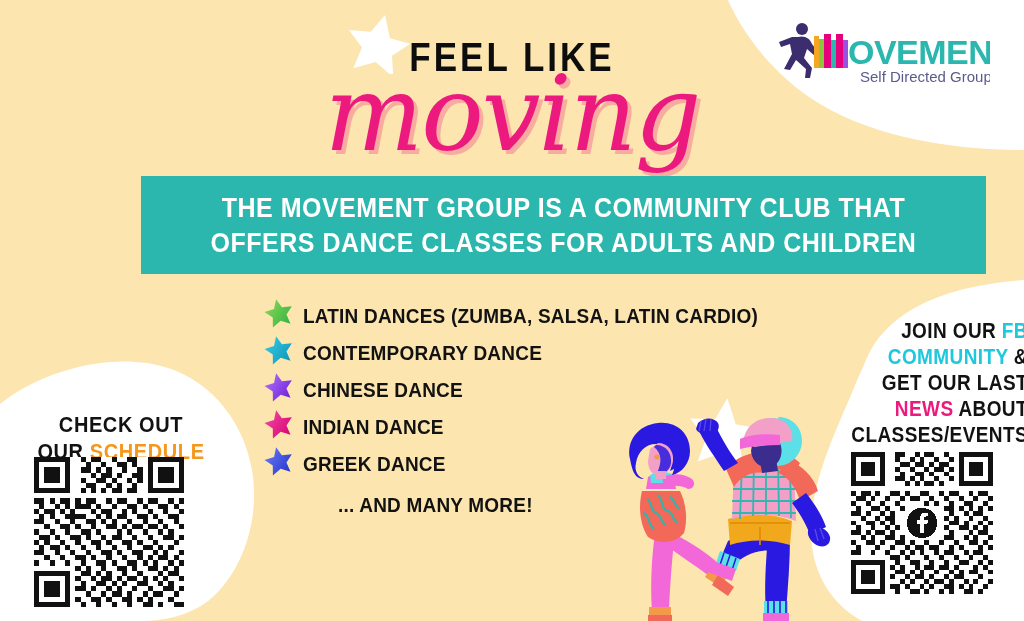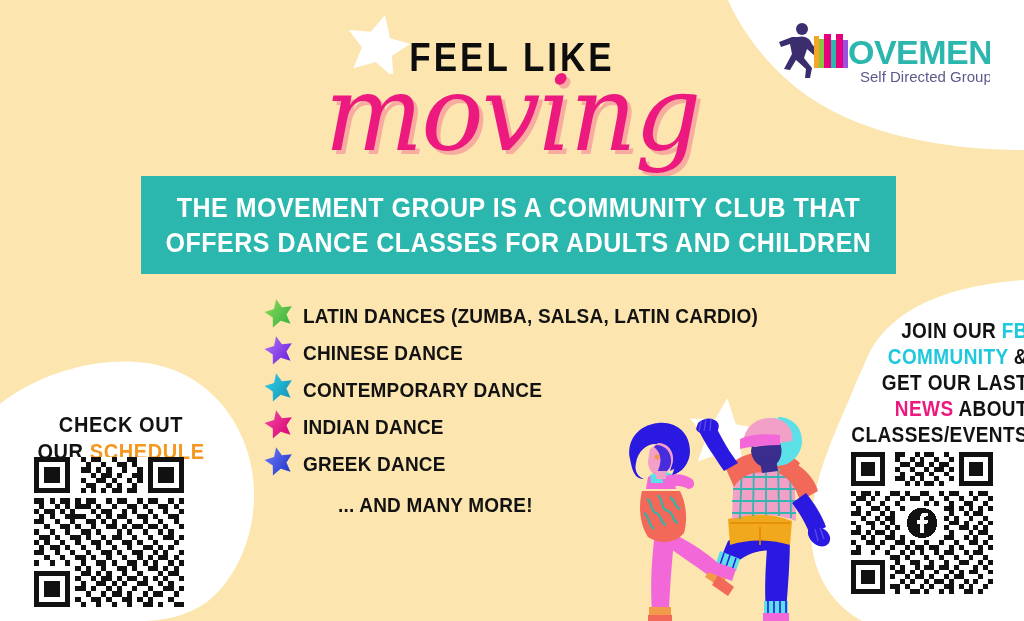--- a/index.html
+++ b/index.html
@@ -60,21 +60,21 @@
     color: #ec1a7e;
     text-shadow: 4px 4px 0 rgba(236,26,126,0.28);
     letter-spacing: -2px;
   }
 
   
   .banner {
     position: absolute;
     left: 141px;
     top: 176px;
-    width: 755px;
+    width: 845px;
     height: 98px;
     background: #2bb7ae;
     display: flex;
     flex-direction: column;
     align-items: center;
     justify-content: center;
   }
   .banner-line {
     color: #ffffff;
     font-family: "Liberation Sans", sans-serif;
@@ -260,41 +260,41 @@
         </linearGradient>
           </defs>
         <path d="M15,1 L19,10 L29,11 L22,18 L24,28 L15,23 L6,28 L8,18 L1,11 L11,10 Z" fill="url(#g0)" transform="rotate(-12 15 15)"></path>
       </svg>
       <div class="dance-label">LATIN DANCES (ZUMBA, SALSA, LATIN CARDIO)</div>
     </div>
 
     <div class="dance-item">
       <svg class="star-bullet" viewBox="0 0 30 30">
         <defs>
+            <linearGradient id="g1" x1="0" y1="0" x2="1" y2="1">
+          <stop offset="0%" stop-color="#35D2E8"></stop>
+              <stop offset="100%" stop-color="#0F8FB5"></stop>
+        </linearGradient>
+          </defs>
+        <path d="M15,1 L19,10 L29,11 L22,18 L24,28 L15,23 L6,28 L8,18 L1,11 L11,10 Z" fill="url(#g1)" transform="rotate(-12 15 15)"></path>
+      </svg>
+      <div class="dance-label">CONTEMPORARY DANCE</div>
+    </div>
+
+    <div class="dance-item">
+      <svg class="star-bullet" viewBox="0 0 30 30">
+        <defs>
             <linearGradient id="g2" x1="0" y1="0" x2="1" y2="1">
           <stop offset="0%" stop-color="#B278FA"></stop>
               <stop offset="100%" stop-color="#6A18D8"></stop>
         </linearGradient>
           </defs>
         <path d="M15,1 L19,10 L29,11 L22,18 L24,28 L15,23 L6,28 L8,18 L1,11 L11,10 Z" fill="url(#g2)" transform="rotate(-12 15 15)"></path>
       </svg>
       <div class="dance-label">CHINESE DANCE</div>
-    </div>
-
-    <div class="dance-item">
-      <svg class="star-bullet" viewBox="0 0 30 30">
-        <defs>
-            <linearGradient id="g1" x1="0" y1="0" x2="1" y2="1">
-          <stop offset="0%" stop-color="#35D2E8"></stop>
-              <stop offset="100%" stop-color="#0F8FB5"></stop>
-        </linearGradient>
-          </defs>
-        <path d="M15,1 L19,10 L29,11 L22,18 L24,28 L15,23 L6,28 L8,18 L1,11 L11,10 Z" fill="url(#g1)" transform="rotate(-12 15 15)"></path>
-      </svg>
-      <div class="dance-label">CONTEMPORARY DANCE</div>
     </div>
 
     <div class="dance-item">
       <svg class="star-bullet" viewBox="0 0 30 30">
         <defs>
             <linearGradient id="g4" x1="0" y1="0" x2="1" y2="1">
           <stop offset="0%" stop-color="#F54BA8"></stop>
               <stop offset="100%" stop-color="#D4006E"></stop>
         </linearGradient>
           </defs>

